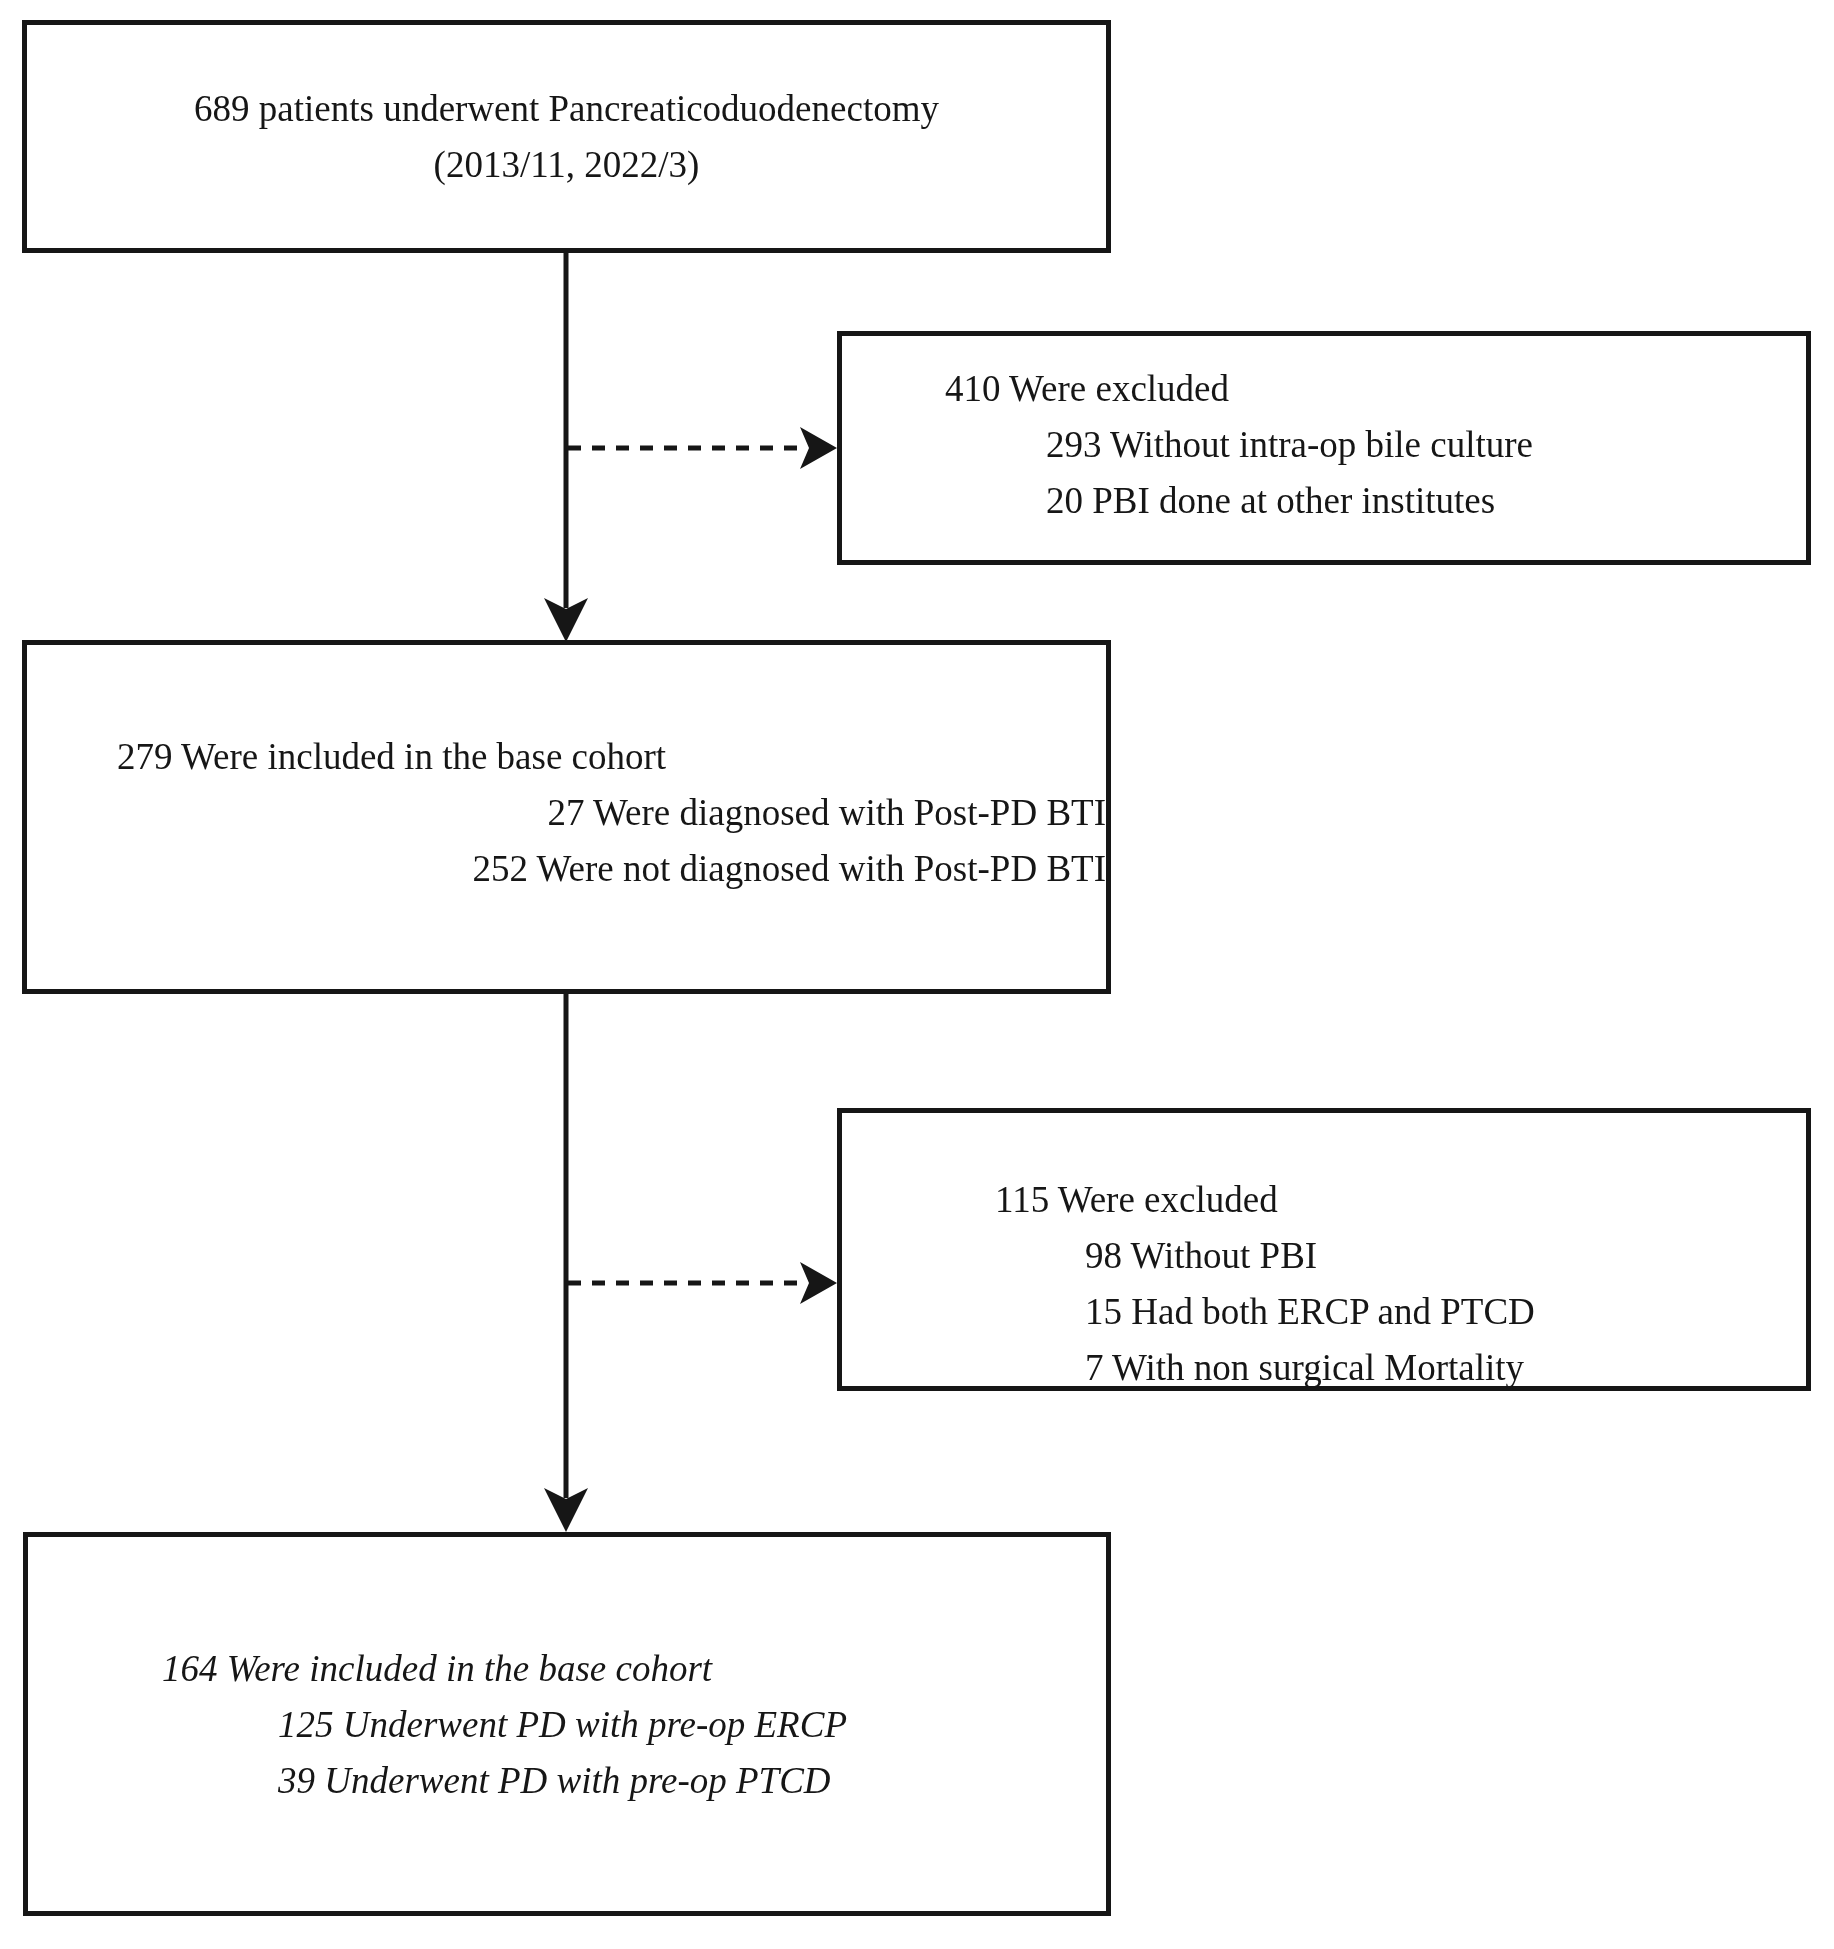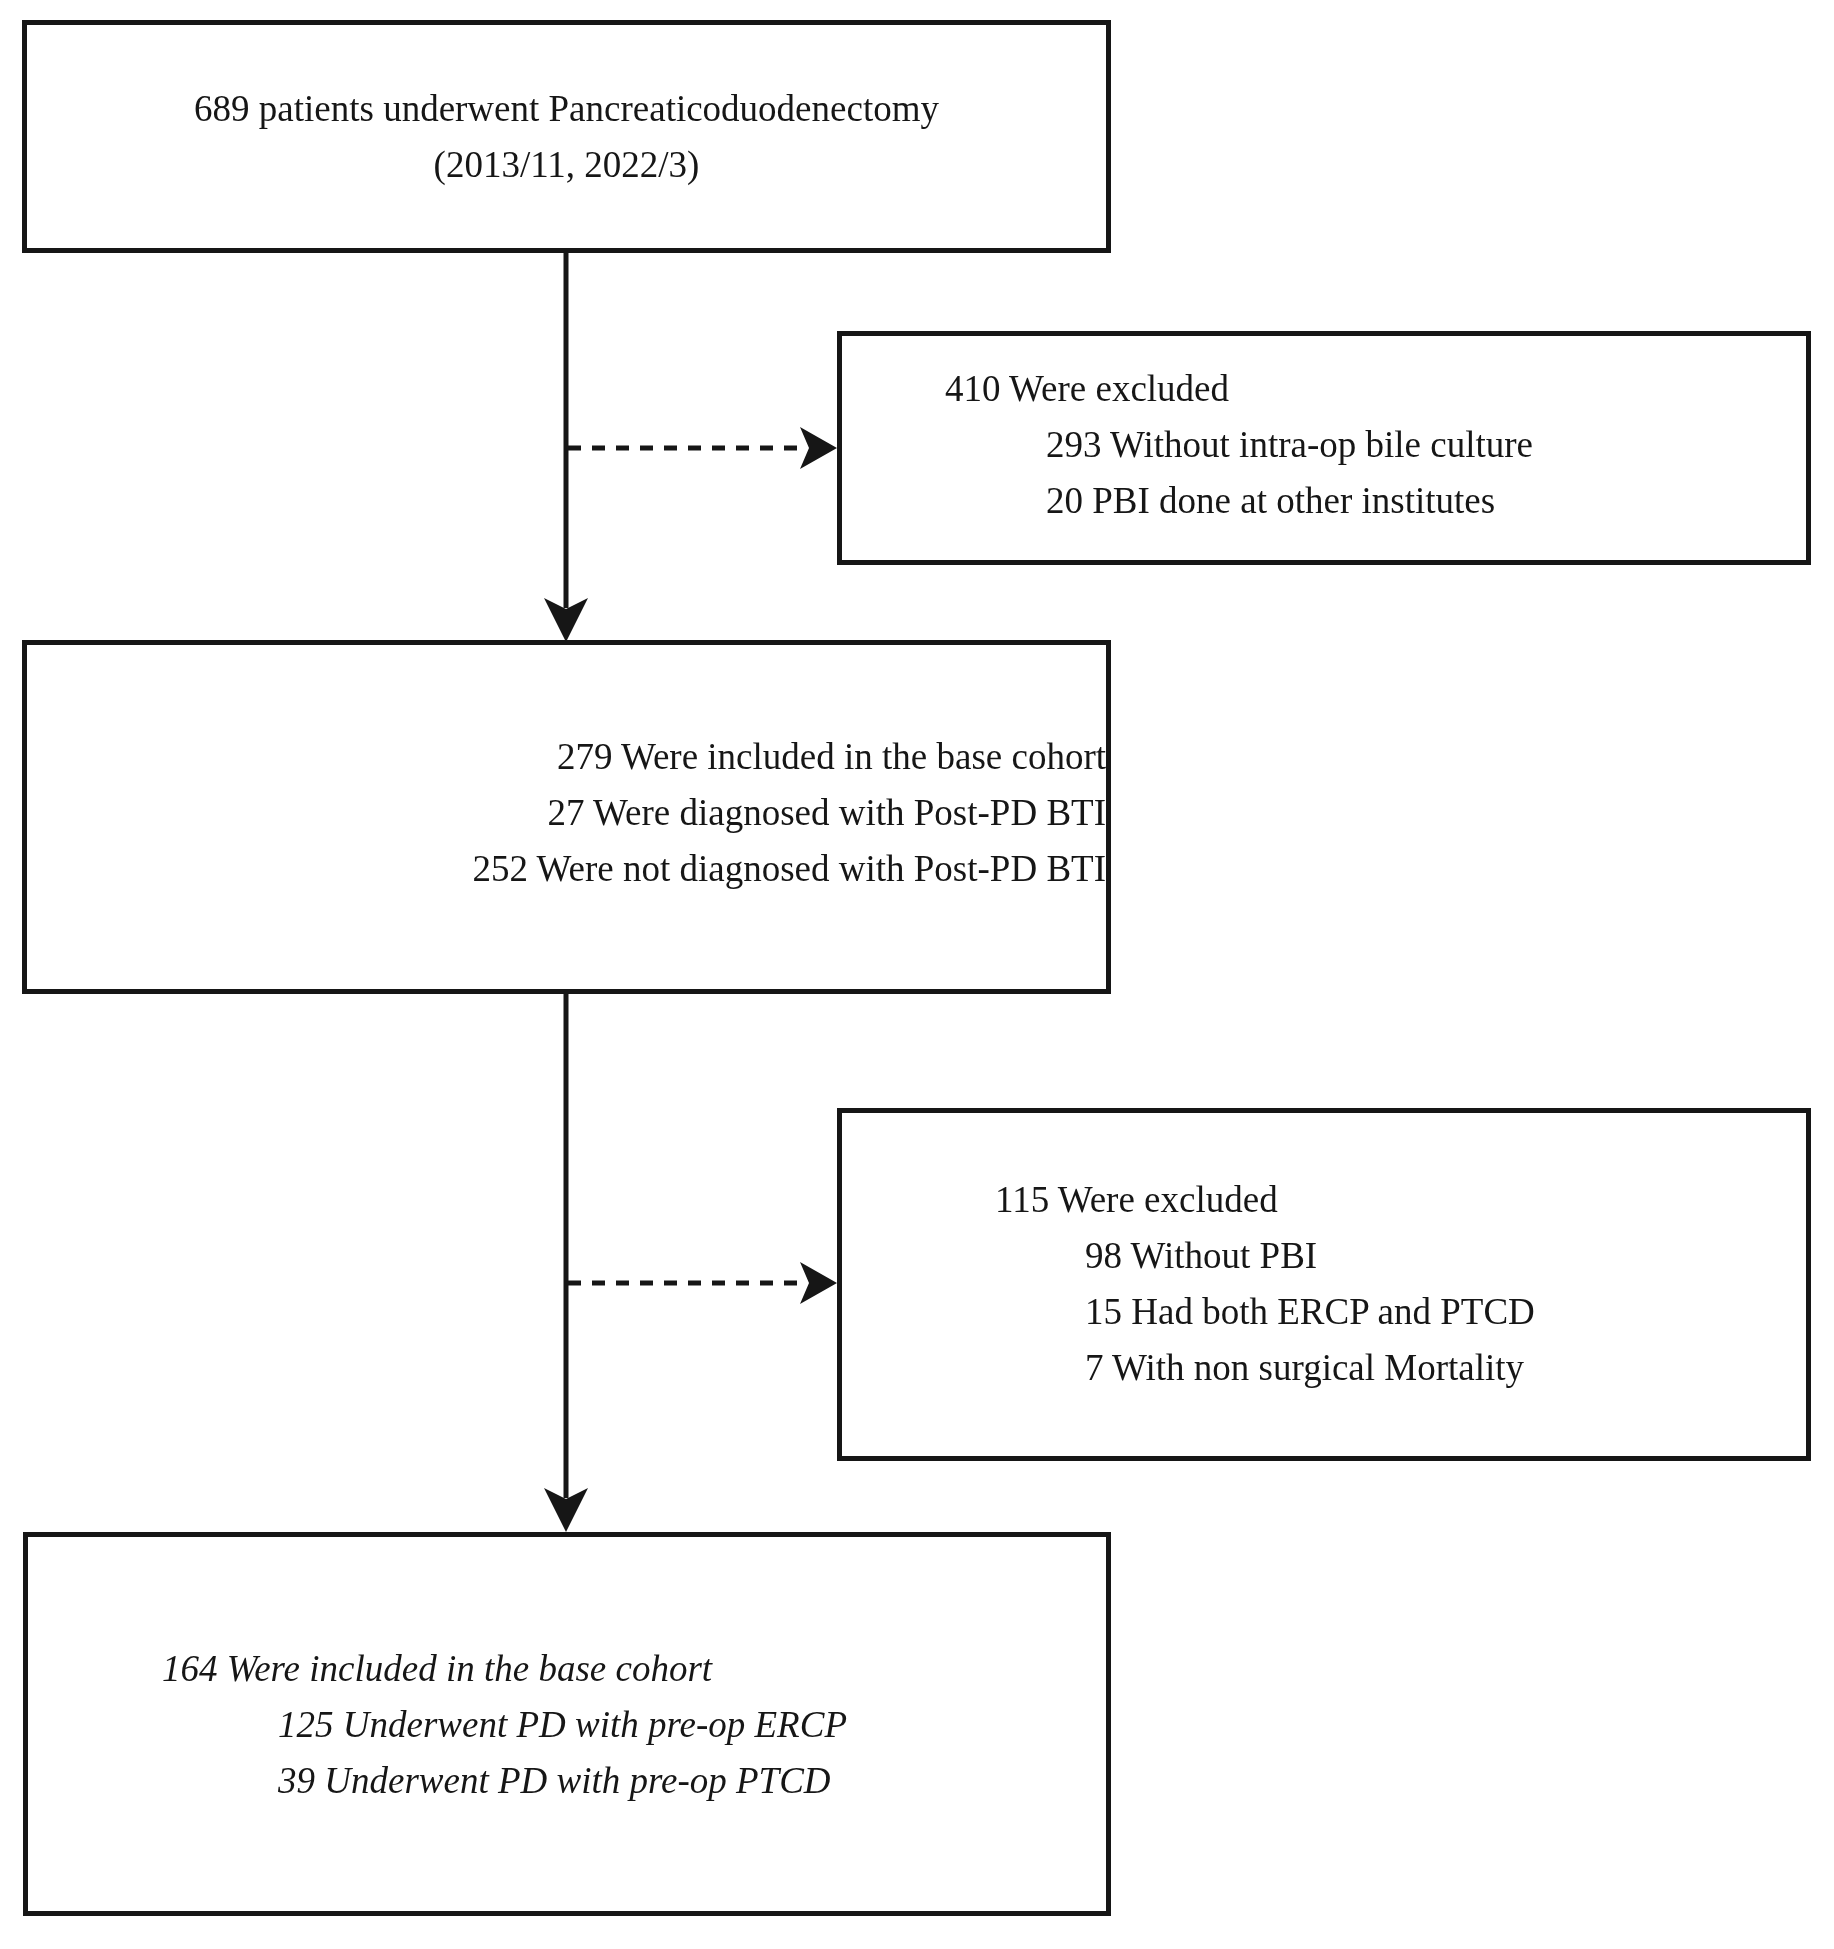--- a/index.html
+++ b/index.html
@@ -20,35 +20,35 @@
     position: absolute;
     background: #ffffff;
     border: 5px solid #161616;
     box-sizing: border-box;
     font-size: 37px;
     line-height: 56px;
   }
   #box-enrollment   { left: 22px;  top: 20px;   width: 1089px; height: 233px; }
   #box-exclusion-1  { left: 837px; top: 331px;  width: 974px;  height: 234px; }
   #box-base-cohort  { left: 22px;  top: 640px;  width: 1089px; height: 354px; }
-  #box-exclusion-2  { left: 837px; top: 1108px; width: 974px;  height: 353px; }
+  #box-exclusion-2  { left: 837px; top: 1108px; width: 974px;  height: 283px; }
   #box-final-cohort { left: 23px;  top: 1532px; width: 1088px; height: 384px; font-style: italic; }
 
   #box-enrollment .lines { padding-top: 56px; text-align: center; }
   #box-exclusion-1 .lines { padding-top: 25px; }
   #box-base-cohort .lines { padding-top: 84px; }
   #box-exclusion-2 .lines { padding-top: 59px; }
   #box-final-cohort .lines { padding-top: 104px; }
 
   .ln { white-space: nowrap; }
 
   
   #box-exclusion-1 .lv1 { padding-left: 103px; }
   #box-exclusion-1 .lv2 { padding-left: 204px; }
-  #box-base-cohort .lv1 { padding-left: 90px; text-align: right; }
+  #box-base-cohort .lv1 { padding-left: 90px; }
   #box-base-cohort .lv2 { padding-left: 183px; text-align: right; }
   #box-exclusion-2 .lv1 { padding-left: 153px; }
   #box-exclusion-2 .lv2 { padding-left: 243px; }
   #box-final-cohort .lv1 { padding-left: 134px; }
   #box-final-cohort .lv2 { padding-left: 230px; margin-left: 20px; }
 
   .connector-layer {
     position: absolute;
     left: 0;
     top: 0;

